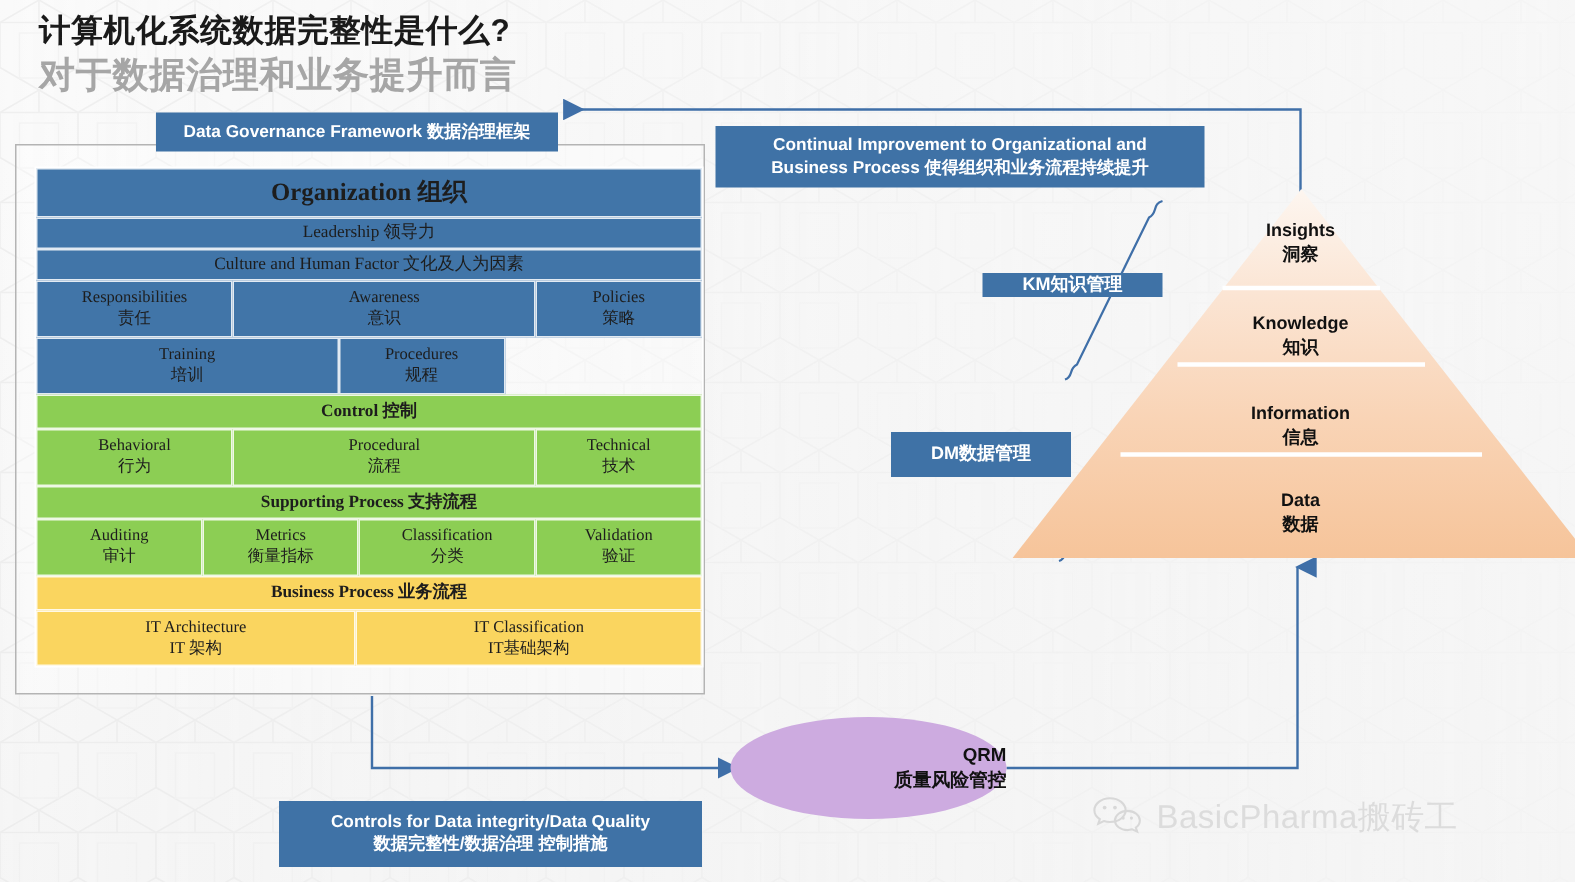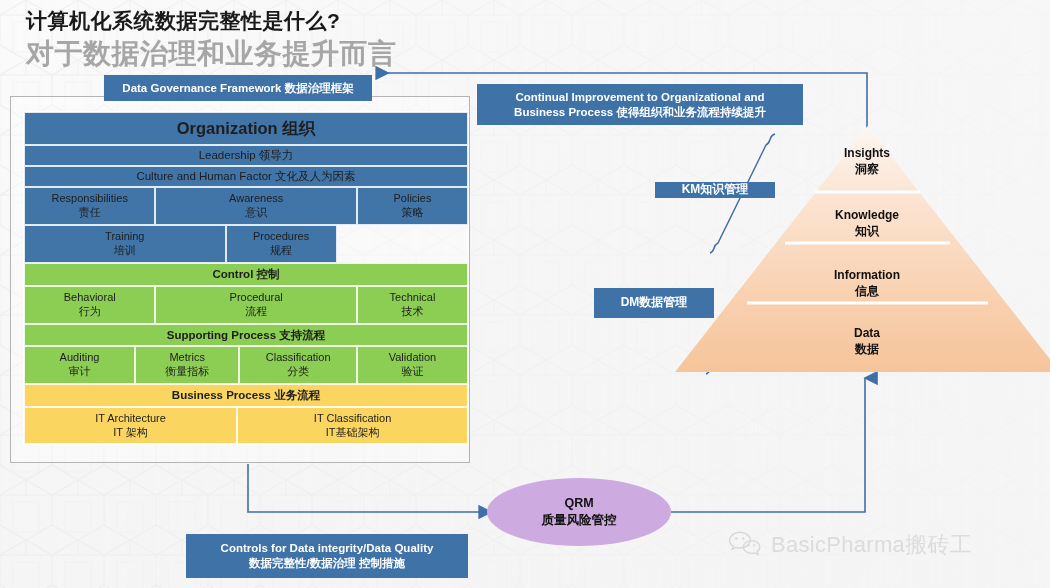--- a/index.html
+++ b/index.html
@@ -21,21 +21,21 @@
     opacity:.55;
     pointer-events:none;
   }
   
   .title-wrap{position:absolute;left:26px;top:8px;}
   .title-main{
     font-size:21px;font-weight:bold;color:#1a1a1a;letter-spacing:.5px;
     line-height:1.25;white-space:nowrap;
   }
   .title-sub{
-    font-size:28px;font-weight:bold;color:#a6a6a6;letter-spacing:.5px;
+    font-size:24px;font-weight:bold;color:#a6a6a6;letter-spacing:.5px;
     line-height:1.25;white-space:nowrap;margin-top:2px;
   }
   
   .blue-box{
     position:absolute;background:#3f72a6;color:#ffffff;
     font-weight:bold;text-align:center;
     display:flex;align-items:center;justify-content:center;
     line-height:1.3;box-sizing:border-box;
   }
   
@@ -52,20 +52,21 @@
     position:absolute;left:23px;top:111px;width:446px;
     box-sizing:border-box;border:1px solid #ffffff;
   }
   .row{display:flex;width:100%;box-sizing:border-box;}
   .cell{
     box-sizing:border-box;
     border:1px solid rgba(255,255,255,.85);
     display:flex;flex-direction:column;align-items:center;justify-content:center;
     text-align:center;color:#1d1d1d;font-size:11px;line-height:1.25;
     padding:3px 2px;
+    font-family:Liberation Serif, serif;
   }
   .blue .cell{background:#4175a8;}
   .green .cell{background:#8cce54;}
   .yellow .cell{background:#fad55f;}
 
   .h-org{height:33px;font-size:16.5px;font-weight:bold;}
   .h-one{height:21px;font-size:11.5px;}
   .h-two{height:38px;}
   .h-band{height:23px;font-size:11.5px;font-weight:bold;}
   .h-band-sm{height:22px;font-size:11.5px;font-weight:bold;}
@@ -102,21 +103,21 @@
   #lbl-insights{top:20px;}
   #lbl-knowledge{top:82px;}
   #lbl-information{top:142px;}
   #lbl-data{top:200px;}
 
   
   #qrm{
     position:absolute;left:487px;top:478px;width:184px;height:68px;
     border-radius:50%;
     background:#cdabe0;
-    display:flex;flex-direction:column;align-items:center;justify-content:center;
+    display:flex;flex-direction:column;align-items:flex-end;justify-content:center;
     color:#111;font-weight:bold;font-size:12.5px;line-height:1.4;
   }
   
   #watermark{
     position:absolute;left:728px;top:530px;display:flex;align-items:flex-start;gap:9px;
     color:#d6d6d6;font-size:22px;letter-spacing:.3px;white-space:nowrap;
     user-select:none;
   }
   #watermark .wm-text{color:#dcdcdc;}
   

